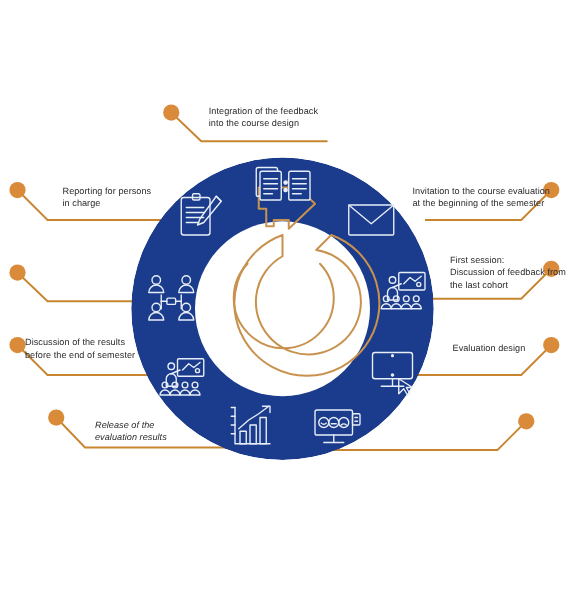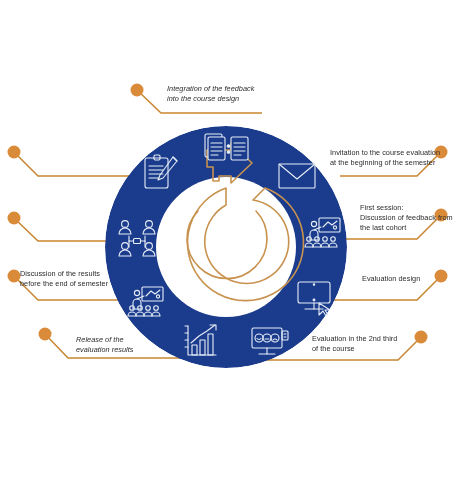--- a/index.html
+++ b/index.html
@@ -224,33 +224,33 @@
       <circle cx="14" cy="218" r="6.5" fill="#D98B3A"></circle>
       <circle cx="14" cy="276" r="6.5" fill="#D98B3A"></circle>
       <circle cx="45" cy="334" r="6.5" fill="#D98B3A"></circle>
       <circle cx="421" cy="337" r="6.5" fill="#D98B3A"></circle>
       <circle cx="441" cy="276" r="6.5" fill="#D98B3A"></circle>
       <circle cx="441" cy="215" r="6.5" fill="#D98B3A"></circle>
       <circle cx="441" cy="152" r="6.5" fill="#D98B3A"></circle>
     </g>
   </svg>
 
-  <div class="callout-label lbl-left" style="left:167px; top:84px;  width:120px;font-style:italic;">Integration of the feedback
+  <div class="callout-label lbl-left" style="left:167px; top:84px;  width:120px;">Integration of the feedback
 into the course design</div>
 
+  <div class="callout-label lbl-left" style="left:50px;  top:148px; width:105px;">Reporting for persons
+in charge</div>
 
 
   <div class="callout-label lbl-left" style="left:20px;  top:269px; width:120px;">Discussion of the results
 before the end of semester</div>
 
   <div class="callout-label lbl-left" style="left:76px;  top:335px; width:105px;font-style:italic;">Release of the
 evaluation results</div>
 
-  <div class="callout-label lbl-right" style="left:312px; top:334px; width:110px;">Evaluation in the 2nd third
-of the course</div>
 
   <div class="callout-label lbl-right" style="left:362px; top:274px; width:90px;">Evaluation design</div>
 
   <div class="callout-label lbl-right" style="left:360px; top:203px; width:96px;">First session:
 Discussion of feedback from
 the last cohort</div>
 
   <div class="callout-label lbl-right" style="left:330px; top:148px; width:126px;">Invitation to the course evaluation
 at the beginning of the semester</div>
 

